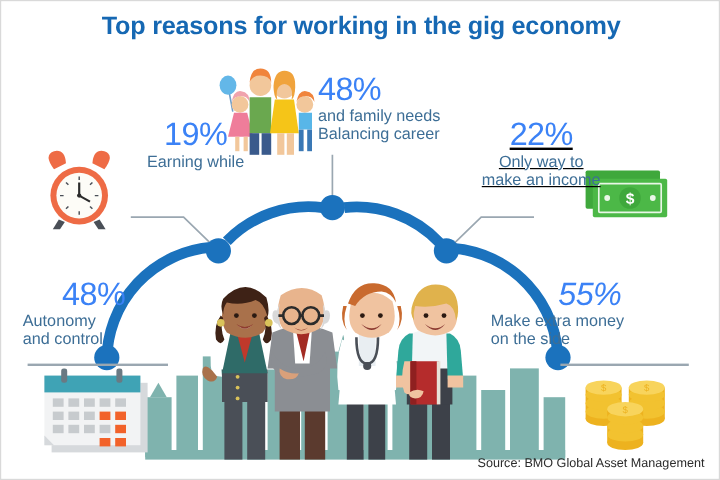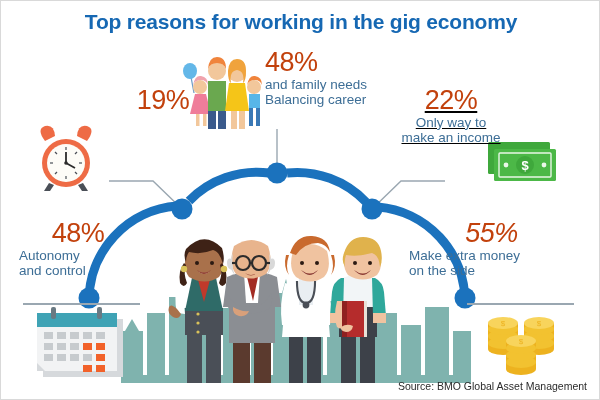--- a/index.html
+++ b/index.html
@@ -28,24 +28,25 @@
   
   .layer { position:absolute; top:0; left:0; width:600px; height:400px; }
   #arc-layer { z-index:3; }
   #skyline-layer { z-index:1; }
   #people-layer { z-index:4; }
   #icon-layer { z-index:5; }
   
   .callout { position:absolute; z-index:6; }
   .pct {
     font-size:27px;
-    color:#c2410c;
+    color:#3b82f6;
     line-height:1.02;
     font-weight:normal;
     letter-spacing:-0.5px;
+    margin-top:12px;
   }
   .desc {
     font-size:13.5px;
     color:#3d6e96;
     line-height:1.17;
   }
   #c-balancing { top:48px; left:264px; width:140px; }
   #c-balancing .pct { text-align:left; }
   #c-balancing .desc { text-align:left; }
 
@@ -356,20 +357,21 @@
   </svg>
 
   <div class="callout" id="c-balancing">
     <div class="pct">48%</div>
     <div class="desc">and family needs</div>
     <div class="desc">Balancing career</div>
   </div>
 
   <div class="callout" id="c-earning">
     <div class="pct">19%</div>
+    <div class="desc">Earning while</div>
   </div>
 
   <div class="callout" id="c-onlyway">
     <div class="pct">22%</div>
     <div class="desc">Only way to</div>
     <div class="desc">make an income</div>
   </div>
 
   <div class="callout" id="c-autonomy">
     <div class="pct">48%</div>

